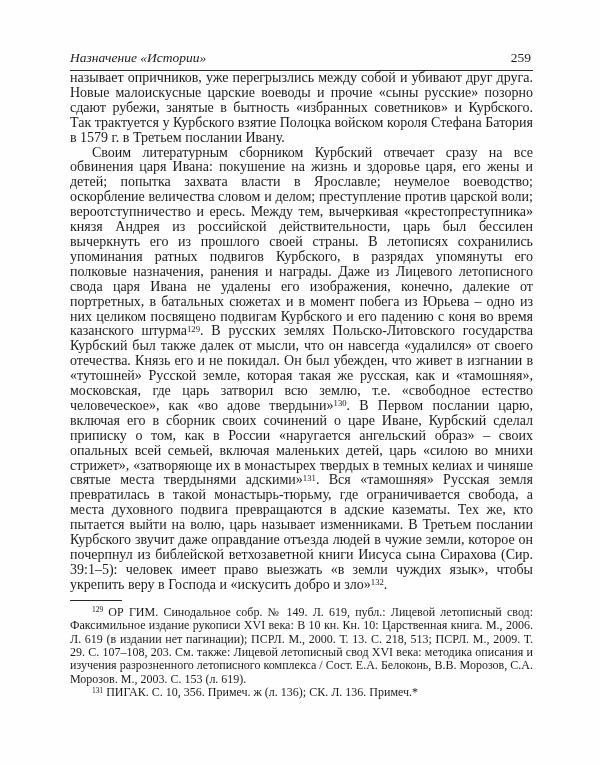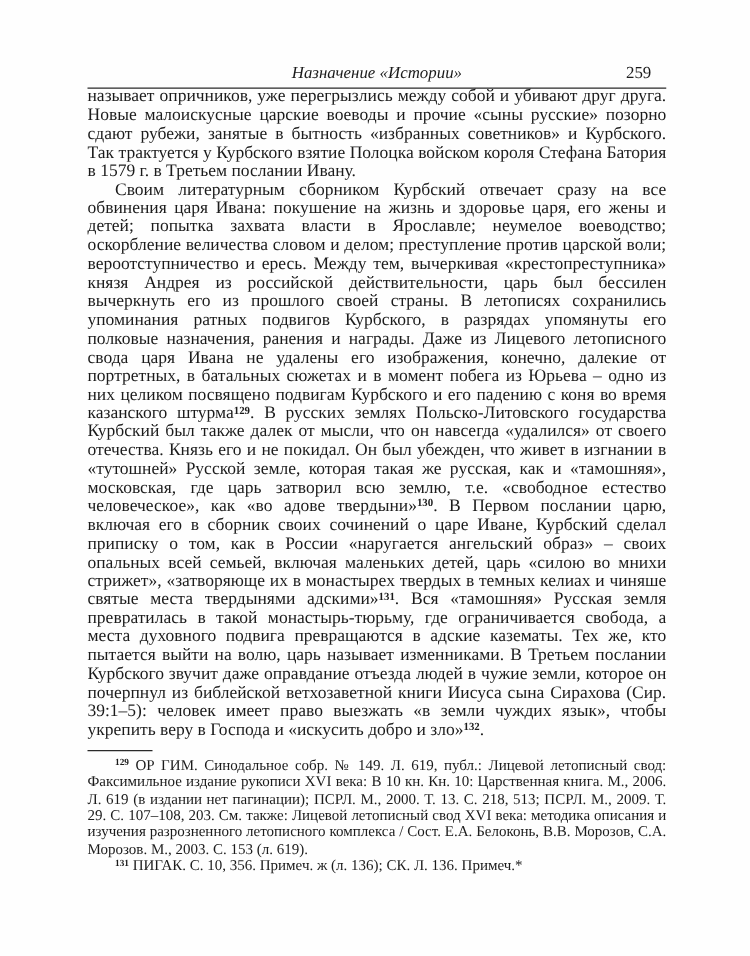--- a/index.html
+++ b/index.html
@@ -22,25 +22,24 @@
   }
   
   .running-header {
     position: relative;
     height: 16px;
     font-size: 13.5px;
     line-height: 15px;
   }
   .running-title {
     position: absolute; left: 0; right: 0;
-    text-align: center;
     font-style: italic;
   }
   .page-number {
-    position: absolute; right: 12px; top: 0;
+    position: absolute; right: 2px; top: 0;
     font-style: normal;
   }
   .header-rule {
     height: 0;
     border-top: 1.6px solid #2a2a2a;
     margin-top: 4px;
   }
   
   .body-text {
     font-size: 14px;
@@ -48,21 +47,20 @@
     text-align: justify;
   }
   .body-text p { margin: 0; }
   .body-text p.indented { text-indent: 22px; }
   sup.fnref {
     font-size: 0.62em;
     line-height: 0;
     vertical-align: baseline;
     position: relative;
     top: -0.45em;
-    font-weight: bold;
   }
   
   .footnote-separator {
     width: 52px;
     border-top: 1.5px solid #2a2a2a;
     margin: 7px 0 5px 0;
   }
   .footnotes {
     font-size: 12px;
     line-height: 13.4px;

